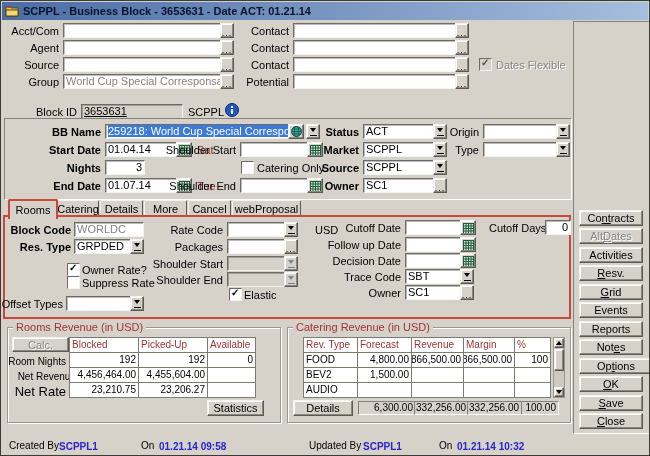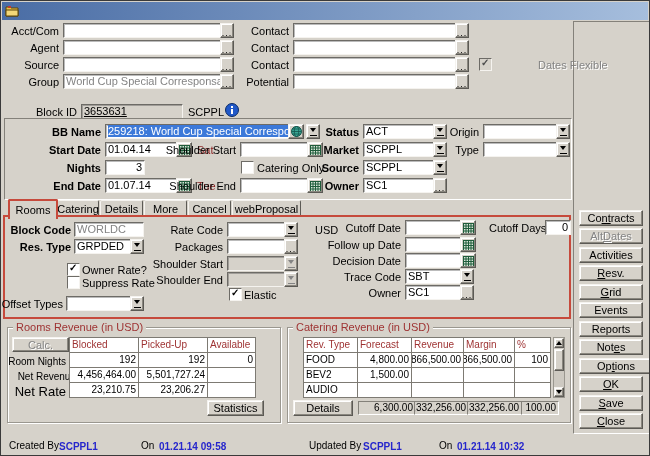--- a/index.html
+++ b/index.html
@@ -12,21 +12,21 @@
        border:1px solid #3a3a3a;box-sizing:border-box;overflow:hidden;}
   .abs{position:absolute;}
   
   .titlebar{position:absolute;left:1px;top:1px;right:1px;height:18px;
     background:linear-gradient(90deg,#4a6da5,#a6bedd);display:flex;align-items:center;gap:4px;padding:0 3px;box-sizing:border-box;}
   .ttext{font-weight:bold;font-size:11px;color:#09132b;white-space:nowrap;}
   
   .lb{position:absolute;height:14px;line-height:14px;text-align:right;white-space:nowrap;}
   .lb.b{font-weight:bold;}
   .lb.l{text-align:left;}
-  .lb.gray{color:var(--dis);text-shadow:1px 1px 0 #fff;margin-left:42px;}
+  .lb.gray{color:var(--dis);text-shadow:1px 1px 0 #fff;}
   .lb.red{color:#8b2424;}
   
   .fld{position:absolute;height:13px;line-height:13px;background:#fff;
     border:1px solid;border-color:#6d6b66 var(--lt) var(--lt) #6d6b66;
     box-shadow:inset 1px 1px 0 rgba(60,60,60,.35);
     padding:0 2px;white-space:nowrap;overflow:hidden;font-size:11px;}
   .fld.gray{background:var(--bg);text-decoration:underline;}
   .fld.graytext{color:var(--dis);}
   .fld.r{text-align:right;}
   .sel{background:var(--sel);color:#fff;}
@@ -86,20 +86,21 @@
 <div id="win">
 
   <div class="titlebar">
     <span>
       <svg width="14" height="12" viewBox="0 0 14 12">
         <path d="M1 2h4l1 1h7v8H1z" fill="#e8c24a" stroke="#5a4408"></path>
         <path d="M1 5h12v6H1z" fill="#f3d878" stroke="#5a4408"></path>
         <rect x="3" y="1" width="3" height="2" fill="#c23a2e"></rect>
       </svg>
     </span>
+    <span class="ttext">SCPPL - Business Block - 3653631 - Date ACT: 01.21.14</span>
   </div>
 
   <div class="lb" style="left:0;top:23px;width:58px">Acct/Com</div>
   <div class="fld" style="left:62px;top:22px;width:152px"></div>
   <div class="b3 sb lov" style="left:219px;top:22px"></div>
 
   <div class="lb" style="left:0;top:40px;width:58px">Agent</div>
   <div class="fld" style="left:62px;top:39px;width:152px"></div>
   <div class="b3 sb lov" style="left:219px;top:39px"></div>
 
@@ -331,21 +332,21 @@
   <div class="lb" style="left:0;top:384px;width:65px;font-size:13px">Net Rate</div>
 
   <div class="grid" style="left:68px;top:336px;grid-template-columns:69px 69px 48px">
     <div class="c h">Blocked</div>
     <div class="c h">Picked-Up</div>
     <div class="c h">Available</div>
     <div class="c n">192</div>
     <div class="c n">192</div>
     <div class="c n">0</div>
     <div class="c n">4,456,464.00</div>
-    <div class="c n">5,501,727.24</div>
+    <div class="c n">4,455,604.00</div>
     <div class="c n"></div>
     <div class="c n">23,210.75</div>
     <div class="c n">23,206.27</div>
     <div class="c n"></div>
   </div>
   <div class="b3" style="left:206px;top:399px;width:57px;height:16px">Statistics</div>
 
   <div class="etch" style="left:286px;top:326px;width:282px;height:94px"></div>
   <div class="grp-title" style="left:292px;top:320px">Catering Revenue (in  USD)</div>
 

